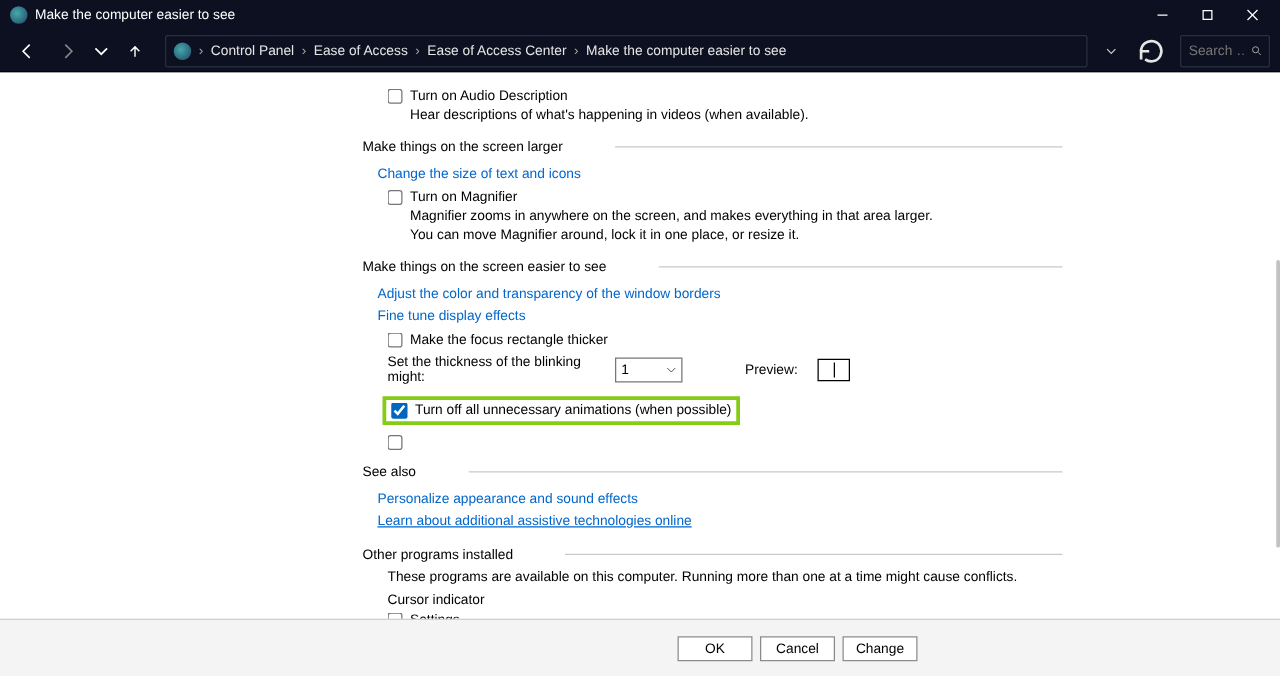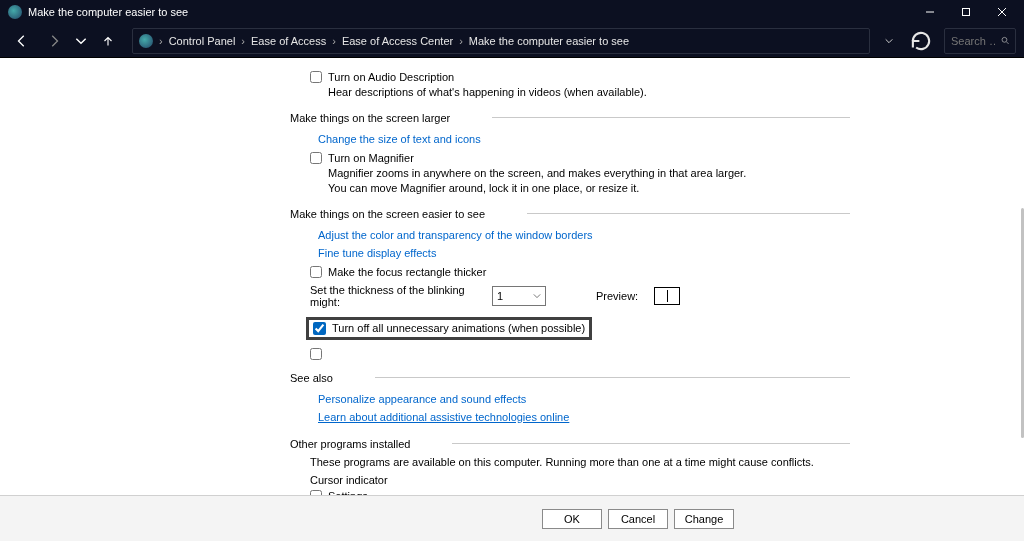--- a/index.html
+++ b/index.html
@@ -94,36 +94,36 @@
     }
     .opt { display: flex; align-items: center; gap: 6px; margin: 4px 0 1px 20px; }
     .opt input[type="checkbox"] {
       width: 12px; height: 12px; accent-color: #0067c0;
     }
     .desc { margin: 2px 0 8px 38px; color: #000; line-height: 1.35; max-width: 420px; }
     .section-hdr {
       display: flex; align-items: center; margin: 12px 0 6px 0; font-size: 11px; color: #000; gap: 36px;
     }
     .section-hdr .line { flex: 1; height: 1px; background: #c9c9c9; margin-left: 6px; }
-    .link { color: #0066cc; text-decoration: none; margin: 3px 0 3px 28px; display: inline-block; }
+    .link { color: #0066cc; text-decoration: none; margin: 3px 0 3px 12px; display: inline-block; }
     .link.under { text-decoration: underline; }
     .cursor-row {
       display: flex; align-items: center; gap: 10px; margin: 6px 0 6px 20px;
     }
     .cursor-select {
       width: 54px; height: 20px; border: 1px solid #767676; padding: 0 4px; font-size: 11px;
       display: flex; align-items: center; justify-content: space-between; background:#fff;
     }
     .preview-box {
       width: 26px; height: 18px; border: 1px solid #000; display: flex; align-items: center; justify-content: center;
       margin-left: 6px;
     }
     .preview-cursor { width: 1px; height: 12px; background: #000; }
     .highlight {
-      border: 3px solid #404040; padding: 2px 4px; display: inline-flex; align-items: center; gap: 6px;
+      border: 3px solid #84cc16; padding: 2px 4px; display: inline-flex; align-items: center; gap: 6px;
       margin: 3px 0 3px 16px;
     }
     .highlight input[type="checkbox"] { accent-color: #0067c0; }
     .body-text { margin: 3px 0 6px 20px; color: #000; }
     .sub-heading { margin: 6px 0 2px 20px; color: #000; }
     .red-dot { color: #c00; position: absolute; }
     .button-bar {
       position: absolute; left: 0; right: 0; bottom: 0; height: 46px;
       border-top: 1px solid #d0d0d0; background: #f4f4f4;
       display: flex; align-items: center; justify-content: flex-end; padding-right: 290px; gap: 6px;

